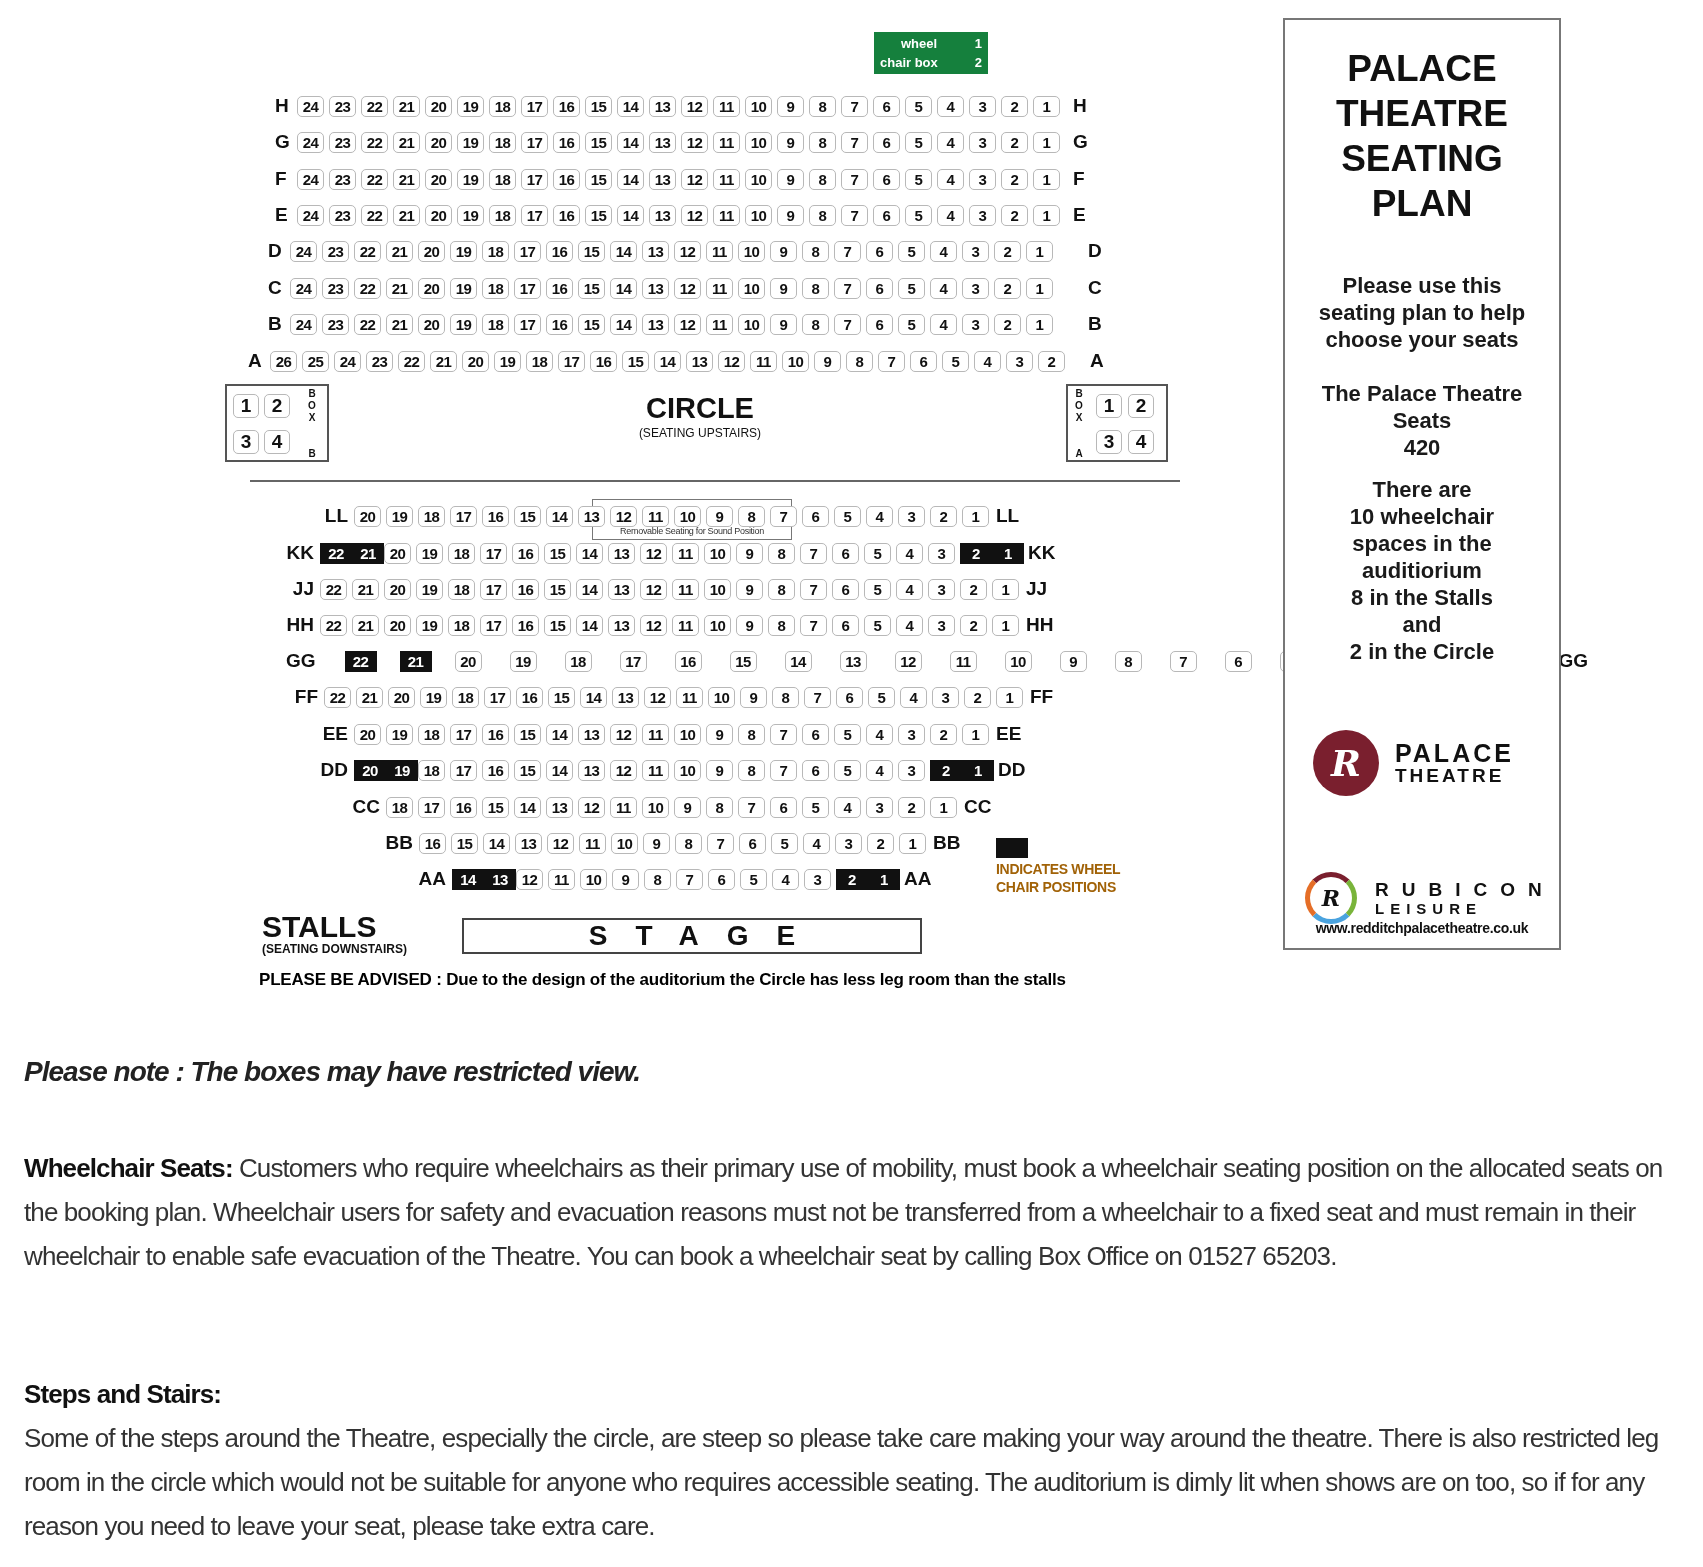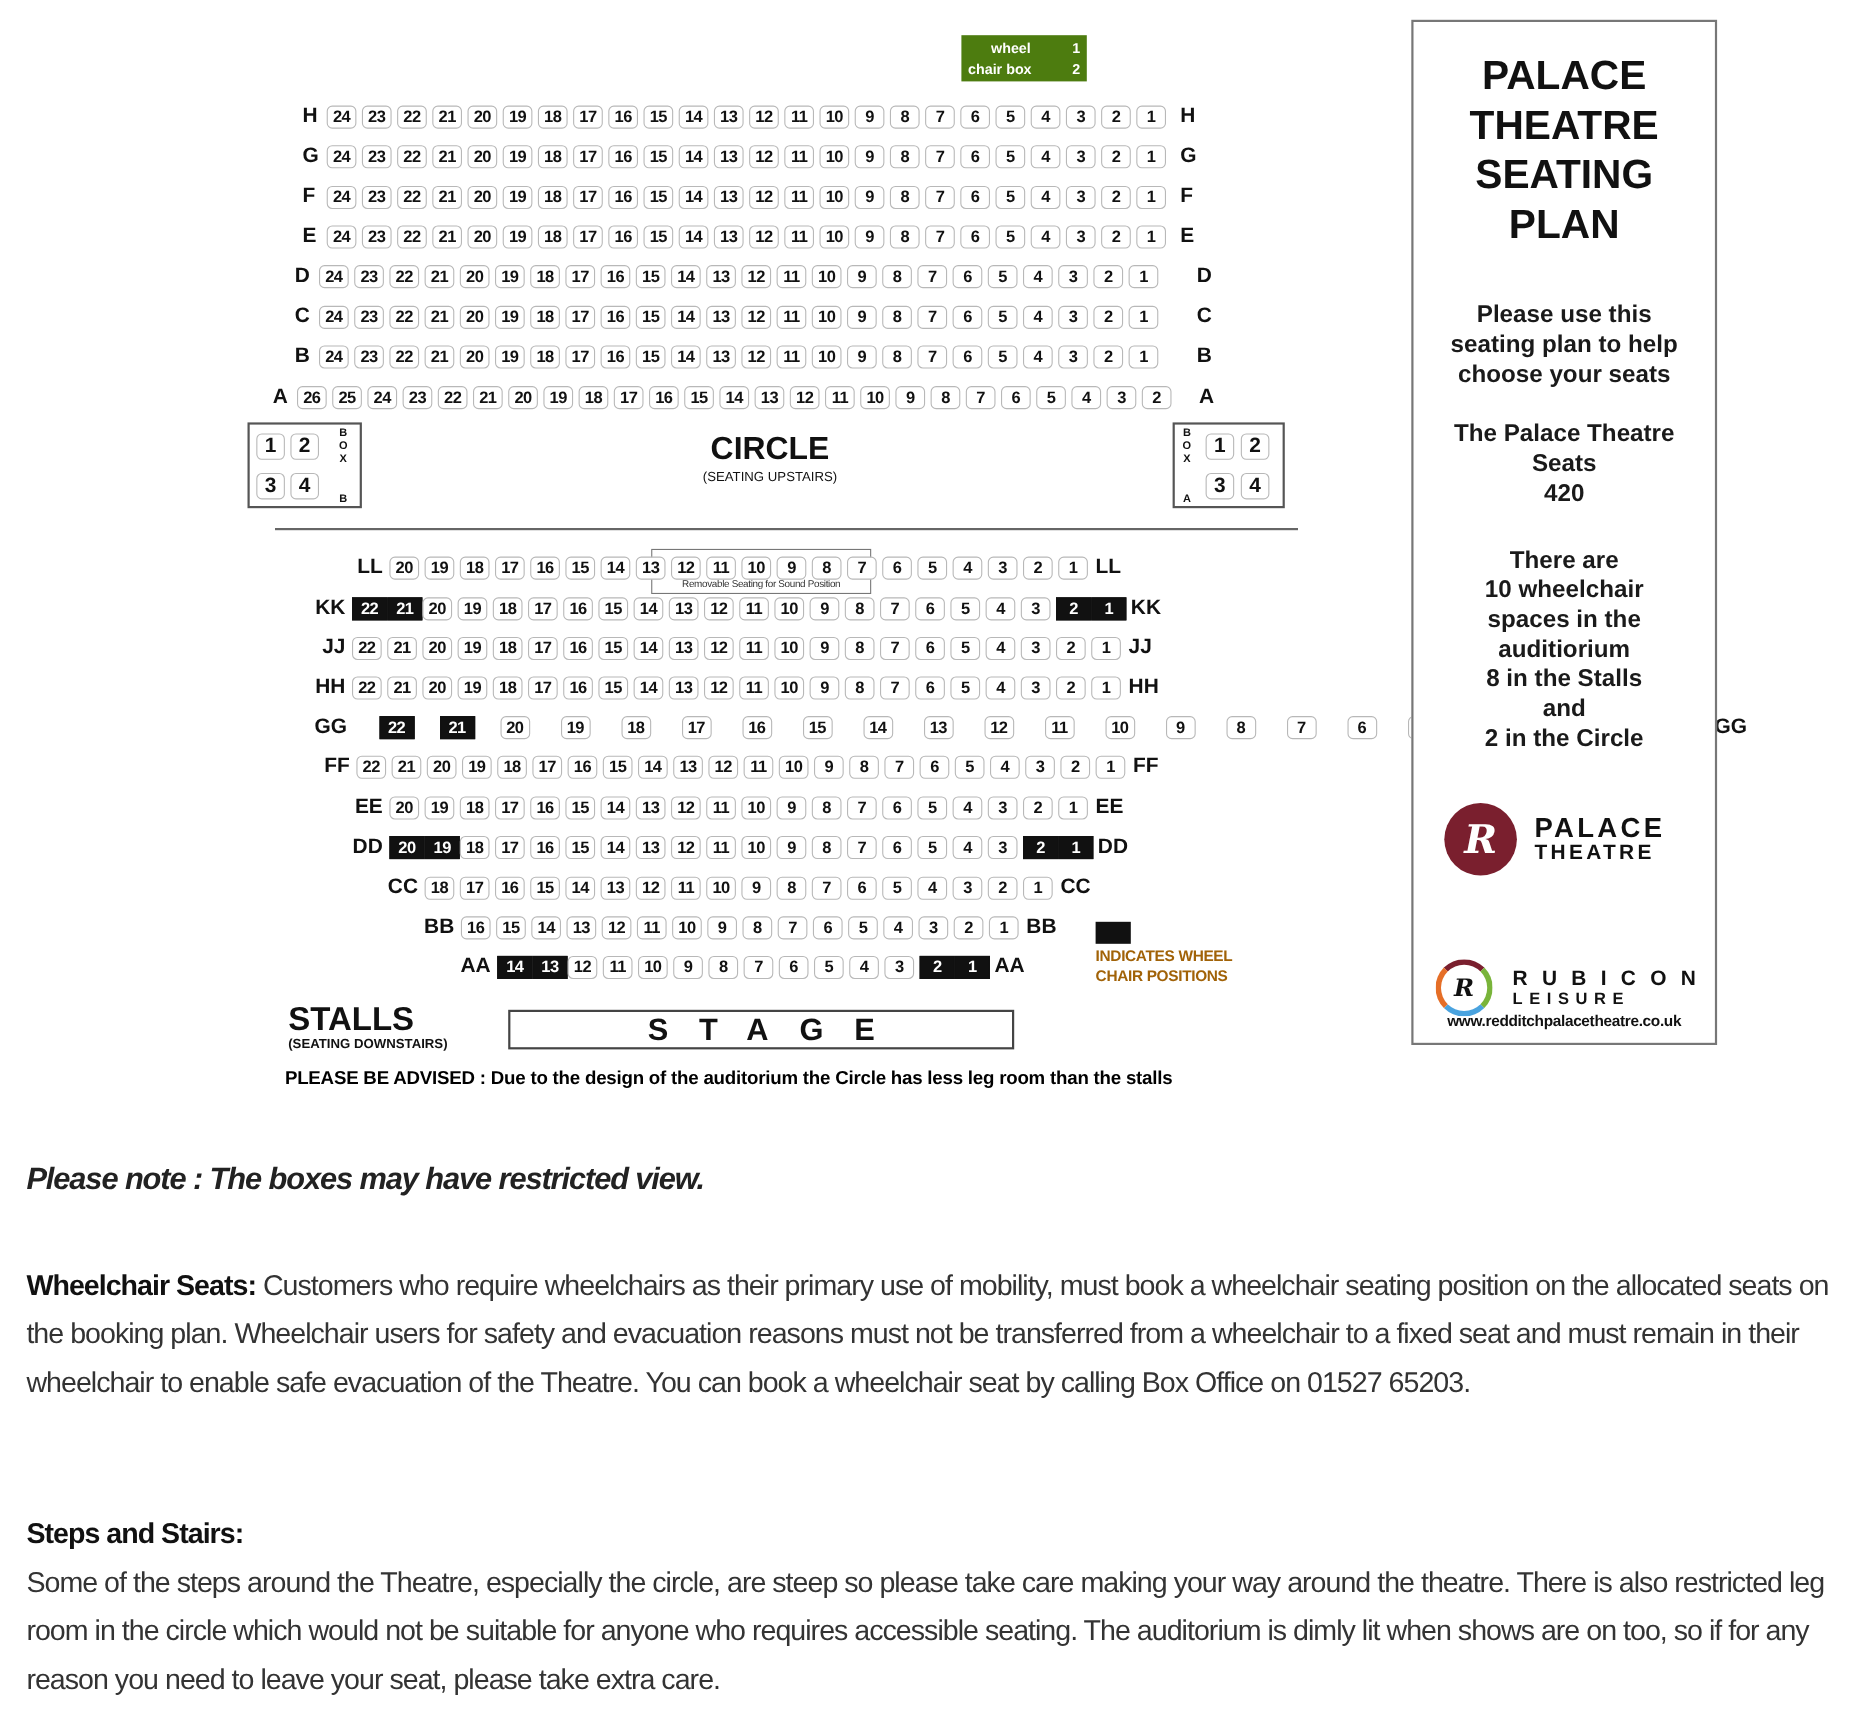--- a/index.html
+++ b/index.html
@@ -5,21 +5,21 @@
   html, body { margin:0; padding:0; background:#fff; }
   body { width:1703px; height:1567px; position:relative; overflow:hidden; font-family:"Liberation Sans", sans-serif; color:#111; }
   .plan { position:absolute; left:0; top:0; width:1703px; height:1010px; }
   .row { position:absolute; height:22px; display:flex; align-items:center; }
   .rowlabel { font-weight:bold; font-size:19px; color:#111; font-family:"Liberation Sans", sans-serif; }
   .seat { width:27px; height:21px; margin-right:5px; border:1.5px solid #b8b8b8; border-radius:5px; box-sizing:border-box;
           font-size:15px; font-weight:bold; display:flex; align-items:center; justify-content:center; color:#111;
           font-family:"Liberation Sans", sans-serif; letter-spacing:-0.5px; background:#fff; }
   .seat.wc { background:#111; color:#fff; border-color:#111; border-radius:0; margin-right:0; width:32px; }
   .wcgap { margin-right:5px; }
-  .wcbox { position:absolute; left:874px; top:32px; width:114px; height:42px; background:#4d7c0f; color:#fff; font-size:13px; font-weight:bold;
+  .wcbox { position:absolute; left:874px; top:32px; width:114px; height:42px; background:#15803d; color:#fff; font-size:13px; font-weight:bold;
            display:grid; grid-template-columns:1fr 24px; align-items:center; padding:2px 6px; box-sizing:border-box; line-height:17px; }
   .box { position:absolute; border:2px solid #555; background:#fff; box-sizing:border-box; }
   .boxseat { position:absolute; width:26px; height:24px; border:1.5px solid #b8b8b8; border-radius:5px; box-sizing:border-box; display:flex; align-items:center; justify-content:center; font-weight:bold; font-size:19px; }
   .boxv { position:absolute; font-size:10px; font-weight:bold; line-height:12px; text-align:center; width:10px; }
   .circle-title { position:absolute; left:580px; top:392px; width:240px; text-align:center; font-size:29px; font-weight:bold; }
   .circle-sub { position:absolute; left:580px; top:426px; width:240px; text-align:center; font-size:12px; font-weight:normal; }
   .divider { position:absolute; left:250px; top:480px; width:930px; height:2px; background:#666; }
   .sound { position:absolute; left:592px; top:499px; width:200px; height:41px; border:1.5px solid #777; box-sizing:border-box; }
   .sound-label { position:absolute; left:594px; top:526px; width:196px; font-size:9px; text-align:center; color:#333; letter-spacing:-0.3px; }
   .legend-sq { position:absolute; left:996px; top:838px; width:32px; height:20px; background:#111; }
@@ -597,21 +597,21 @@
     <div class="info-p" style="margin-top:46px;">
       <div>Please use this</div>
       <div>seating plan to help</div>
       <div>choose your seats</div>
     </div>
     <div class="info-p" style="margin-top:27px;">
       <div>The Palace Theatre</div>
       <div>Seats</div>
       <div>420</div>
     </div>
-    <div class="info-p" style="margin-top:34px;">
+    <div class="info-p" style="margin-top:15px;">
       <div>There are</div>
       <div>10 wheelchair</div>
       <div>spaces in the</div>
       <div>auditiorium</div>
       <div>8 in the Stalls</div>
       <div>and</div>
       <div>2 in the Circle</div>
     </div>
 
     <div class="logo1">

